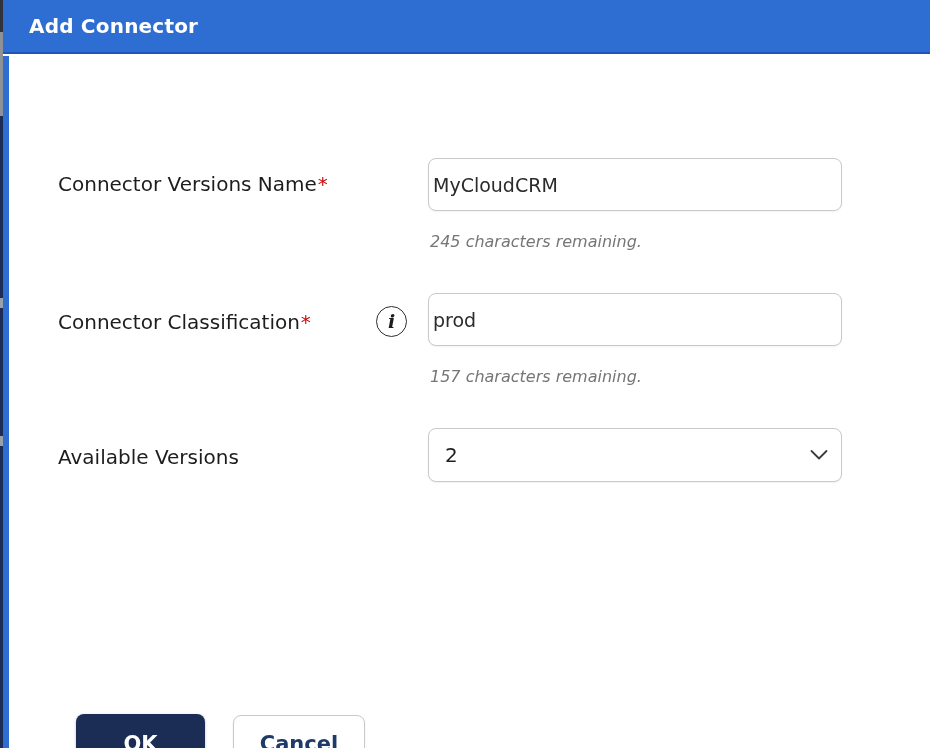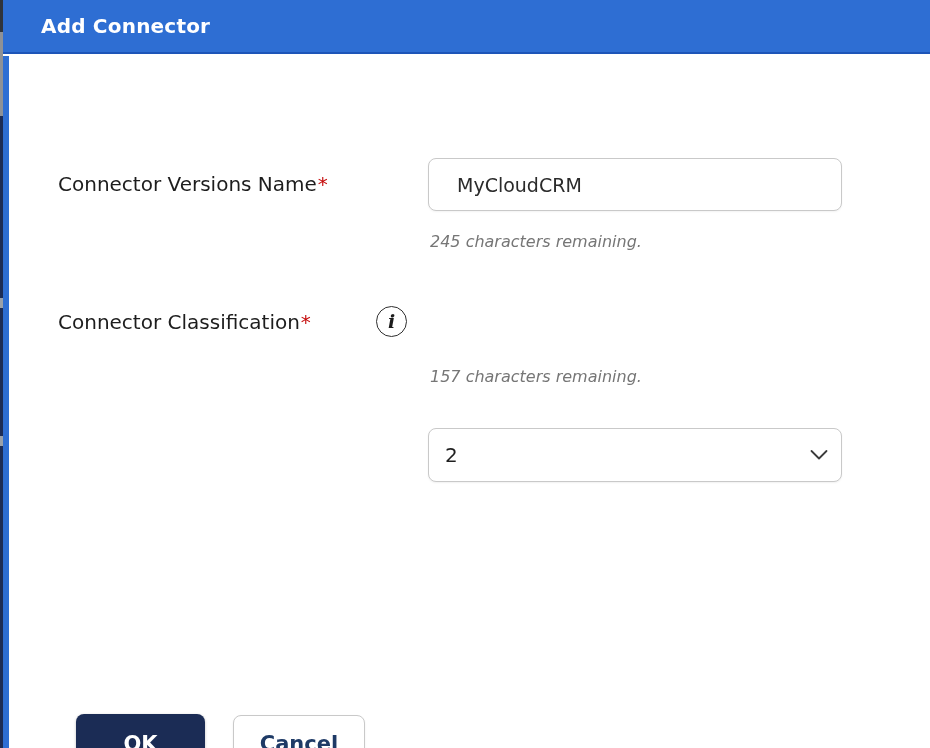--- a/index.html
+++ b/index.html
@@ -24,31 +24,31 @@
       #1d2c55 116px,#1d2c55 298px,
       #9aa0a8 298px,#9aa0a8 308px,
       #1d2c55 308px,#1d2c55 436px,
       #9aa0a8 436px,#9aa0a8 446px,
       #1d2c55 446px,#1d2c55 748px);}
 
   .dialog{position:absolute;left:3px;top:0;width:927px;height:748px;background:#fff;}
 
   .dialog-header{position:absolute;left:0;top:0;width:100%;height:54px;
     background:var(--accent-blue);border-bottom:2px solid var(--accent-blue-dark);
-    display:flex;align-items:center;padding-left:38px;}
+    display:flex;align-items:center;padding-left:26px;}
   .dialog-title{color:#fff;font-size:20px;font-weight:700;letter-spacing:.2px;}
 
   .dialog-body{position:absolute;left:0;top:56px;width:100%;height:692px;
     background:#fff;border-left:6px solid var(--accent-blue);}
 
   .form-label{position:absolute;font-size:20px;color:var(--label-dark);line-height:26px;}
   .req{color:var(--asterisk-red);margin-left:1px;}
 
   .text-input{position:absolute;width:414px;height:53px;border:1px solid var(--border-gray);
-    border-radius:8px;font-family:inherit;font-size:19px;color:#2b2b2b;padding:0 28px;
+    border-radius:8px;font-family:inherit;font-size:19px;color:#2b2b2b;padding:0 4px;
     background:#fff;outline:none;box-shadow:0 1px 2px rgba(0,0,0,0.05);}
   .helper{position:absolute;font-size:16px;font-style:italic;color:var(--helper-gray);text-align:right;}
 
   .info-icon{position:absolute;width:31px;height:31px;border:1.6px solid #2f2f2f;border-radius:50%;
     display:flex;align-items:center;justify-content:center;
     font-family:"DejaVu Serif","Liberation Serif",serif;font-style:italic;font-weight:700;
     font-size:19px;color:#1c1c1c;cursor:pointer;background:#fff;padding-bottom:2px;}
 
   .select-wrap{position:absolute;width:414px;height:54px;}
   .select-box{width:100%;height:100%;border:1px solid var(--border-gray);border-radius:8px;
@@ -82,22 +82,26 @@
       <label class="form-label" style="left:49px;top:115px;">
         <span>Connector Versions Name</span><span class="req">*</span>
       </label>
       <input class="text-input" style="left: 419px; top: 102px;" type="text" value="MyCloudCRM">
       <div class="helper" style="left:421px;top:176px;">245 characters remaining.</div>
 
       <label class="form-label" style="left:49px;top:253px;">
         <span>Connector Classification</span><span class="req">*</span>
       </label>
       <span class="info-icon" style="left:367px;top:250px;">i</span>
+      <input class="text-input" style="left: 419px; top: 237px;" type="text" value="prod">
       <div class="helper" style="left:421px;top:311px;">157 characters remaining.</div>
 
+      <label class="form-label" style="left:49px;top:388px;">
+        <span>Available Versions</span>
+      </label>
       <div class="select-wrap" style="left:419px;top:372px;">
         <select class="select-box">
           <option>2</option>
         </select>
         <span class="chevron">
           <svg width="18" height="11" viewBox="0 0 18 11">
               <path d="M1.5 1.5 L9 9 L16.5 1.5" fill="none" stroke="#3b3b3b" stroke-width="1.8" stroke-linecap="round" stroke-linejoin="round"></path>
             </svg>
         </span>
       </div>

